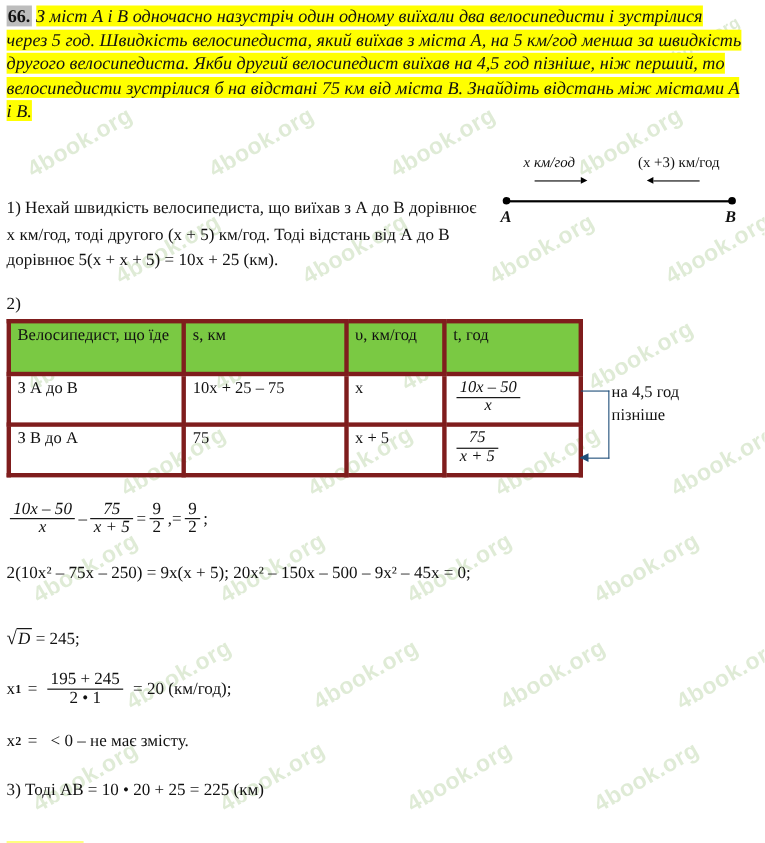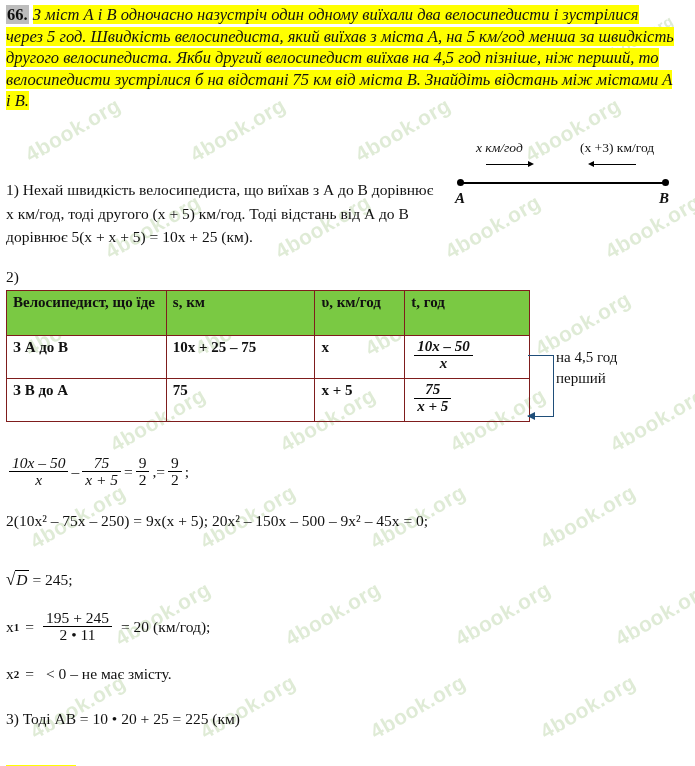--- a/index.html
+++ b/index.html
@@ -78,25 +78,25 @@
   .segends .b{position:absolute;left:207px;top:0;}
 
   
   table.main{
     position:absolute;left:6px;top:290px;
     border-collapse:collapse;
     width:524px;
     font-size:15px;
   }
   table.main th, table.main td{
-    border:1px solid #7f1d1d;
+    border:4px solid #7f1d1d;
     padding:3px 6px;
     vertical-align:top;
     background:transparent;
-    font-weight:bold;
+    font-weight:normal;
     text-align:left;
     height:20px;
   }
   table.main thead th{
     background:#7ac943;
     height:38px;
     vertical-align:top;
   }
   table.main td{height:36px;}
   col.c1{width:160px;}
@@ -241,21 +241,21 @@
             <span class="d">x + 5</span>
           </span>
         </td>
       </tr>
     </tbody>
   </table>
 
   <div class="bracket"></div>
   <div class="note">
     <div>на  4,5 год</div>
-    <div>перший</div>
+    <div>пізніше</div>
   </div>
 
   <div class="eqrow" style="top:455px;">
     <span class="frac ital">
       <span class="n">10x – 50</span>
       <span class="d">x</span>
     </span>
     <span>–</span>
     <span class="frac ital">
       <span class="n">75</span>
@@ -280,21 +280,21 @@
   <div class="eqline" style="top:570px;">
     <span class="sqrt"><span class="rad">√</span><span class="ov">D</span></span><span> = 245;</span>
   </div>
 
   <div class="eqrow" style="top:610px;">
     <span>x</span>
       <span class="sub">1</span>
     <span style="margin:0 6px;">=</span>
     <span class="frac">
       <span class="n">195 + 245</span>
-      <span class="d">2 • 11</span>
+      <span class="d">2 • 1</span>
     </span>
     <span style="margin-left:6px;">= 20 (км/год);</span>
   </div>
 
   <div class="eqrow" style="top:665px;">
     <span>x</span>
       <span class="sub">2</span>
     <span style="margin:0 6px;">=</span>
     <span style="margin-left:6px;">&lt; 0 – не має змісту.</span>
   </div>

